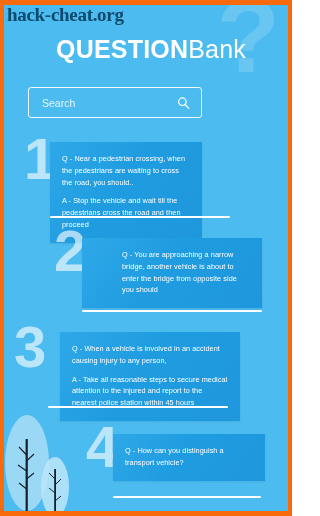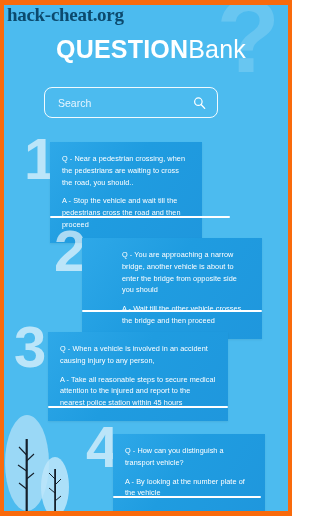--- a/index.html
+++ b/index.html
@@ -76,26 +76,26 @@
   .title .t-light {
     font-size: 25px;
     font-weight: 300;
     color: #ffffff;
     letter-spacing: 0.2px;
   }
 
   
   .search-box {
     position: absolute;
-    left: 44px;
+    left: 28px;
     top: 87px;
     width: 172px;
     height: 29px;
     border: 1px solid rgba(255,255,255,0.92);
-    border-radius: 8px;
+    border-radius: 3px;
     z-index: 5;
     background: transparent;
   }
   .search-placeholder {
     position: absolute;
     left: 13px;
     top: 50%;
     transform: translateY(-50%);
     font-size: 10.5px;
     color: #e7f6ff;
@@ -155,21 +155,21 @@
   #row1 .qcard { left: 50px; top: 10px; width: 152px; }
   #row1 .qline { left: 50px; top: 84px; width: 180px; }
 
   #row2 { left: 0; top: 224px; width: 292px; height: 94px; }
   #row2 .qnum { left: 54px; top: 2px; font-size: 58px; }
   #row2 .qcard { left: 82px; top: 14px; width: 180px; padding-left: 40px; }
   #row2 .qline { left: 82px; top: 86px; width: 180px; }
 
   #row3 { left: 0; top: 318px; width: 292px; height: 100px; }
   #row3 .qnum { left: 14px; top: 4px; font-size: 58px; }
-  #row3 .qcard { left: 48px; top: 14px; width: 180px; }
+  #row3 .qcard { left: 60px; top: 14px; width: 180px; }
   #row3 .qline { left: 48px; top: 88px; width: 180px; }
 
   #row4 { left: 0; top: 418px; width: 292px; height: 98px; }
   #row4 .qnum { left: 86px; top: 4px; font-size: 58px; }
   #row4 .qcard { left: 113px; top: 16px; width: 152px; }
   #row4 .qline { left: 113px; top: 78px; width: 148px; }
 </style>
 </head>
 <body>
 
@@ -207,37 +207,35 @@
         <p class="qtext">Q - Near a pedestrian crossing, when the pedestrians are waiting to cross the road, you should..</p>
         <p class="qtext answer">A - Stop the vehicle and wait till the pedestrians cross the road and then proceed</p>
       </div>
       <div class="qline"></div>
     </div>
 
     <div class="qrow" id="row2">
       <div class="qnum">2</div>
       <div class="qcard">
         <p class="qtext">Q - You are approaching a narrow bridge, another vehicle is about to enter the bridge from opposite side you should</p>
-        <p class="qtext answer">A - Wait till the other vehicle crosses the bridge and then proceed</p>
       </div>
       <div class="qline"></div>
     </div>
 
     <div class="qrow" id="row3">
       <div class="qnum">3</div>
       <div class="qcard">
         <p class="qtext">Q - When a vehicle is involved in an accident causing injury to any person,</p>
         <p class="qtext answer">A - Take all reasonable steps to secure medical attention to the injured and report to the nearest police station within 45 hours</p>
       </div>
       <div class="qline"></div>
     </div>
 
     <div class="qrow" id="row4">
       <div class="qnum">4</div>
       <div class="qcard">
         <p class="qtext">Q - How can you distinguish a transport vehicle?</p>
-        <p class="qtext answer">A - By looking at the number plate of the vehicle</p>
       </div>
       <div class="qline"></div>
     </div>
 
   </div>
 </div>
 
 </body></html>

